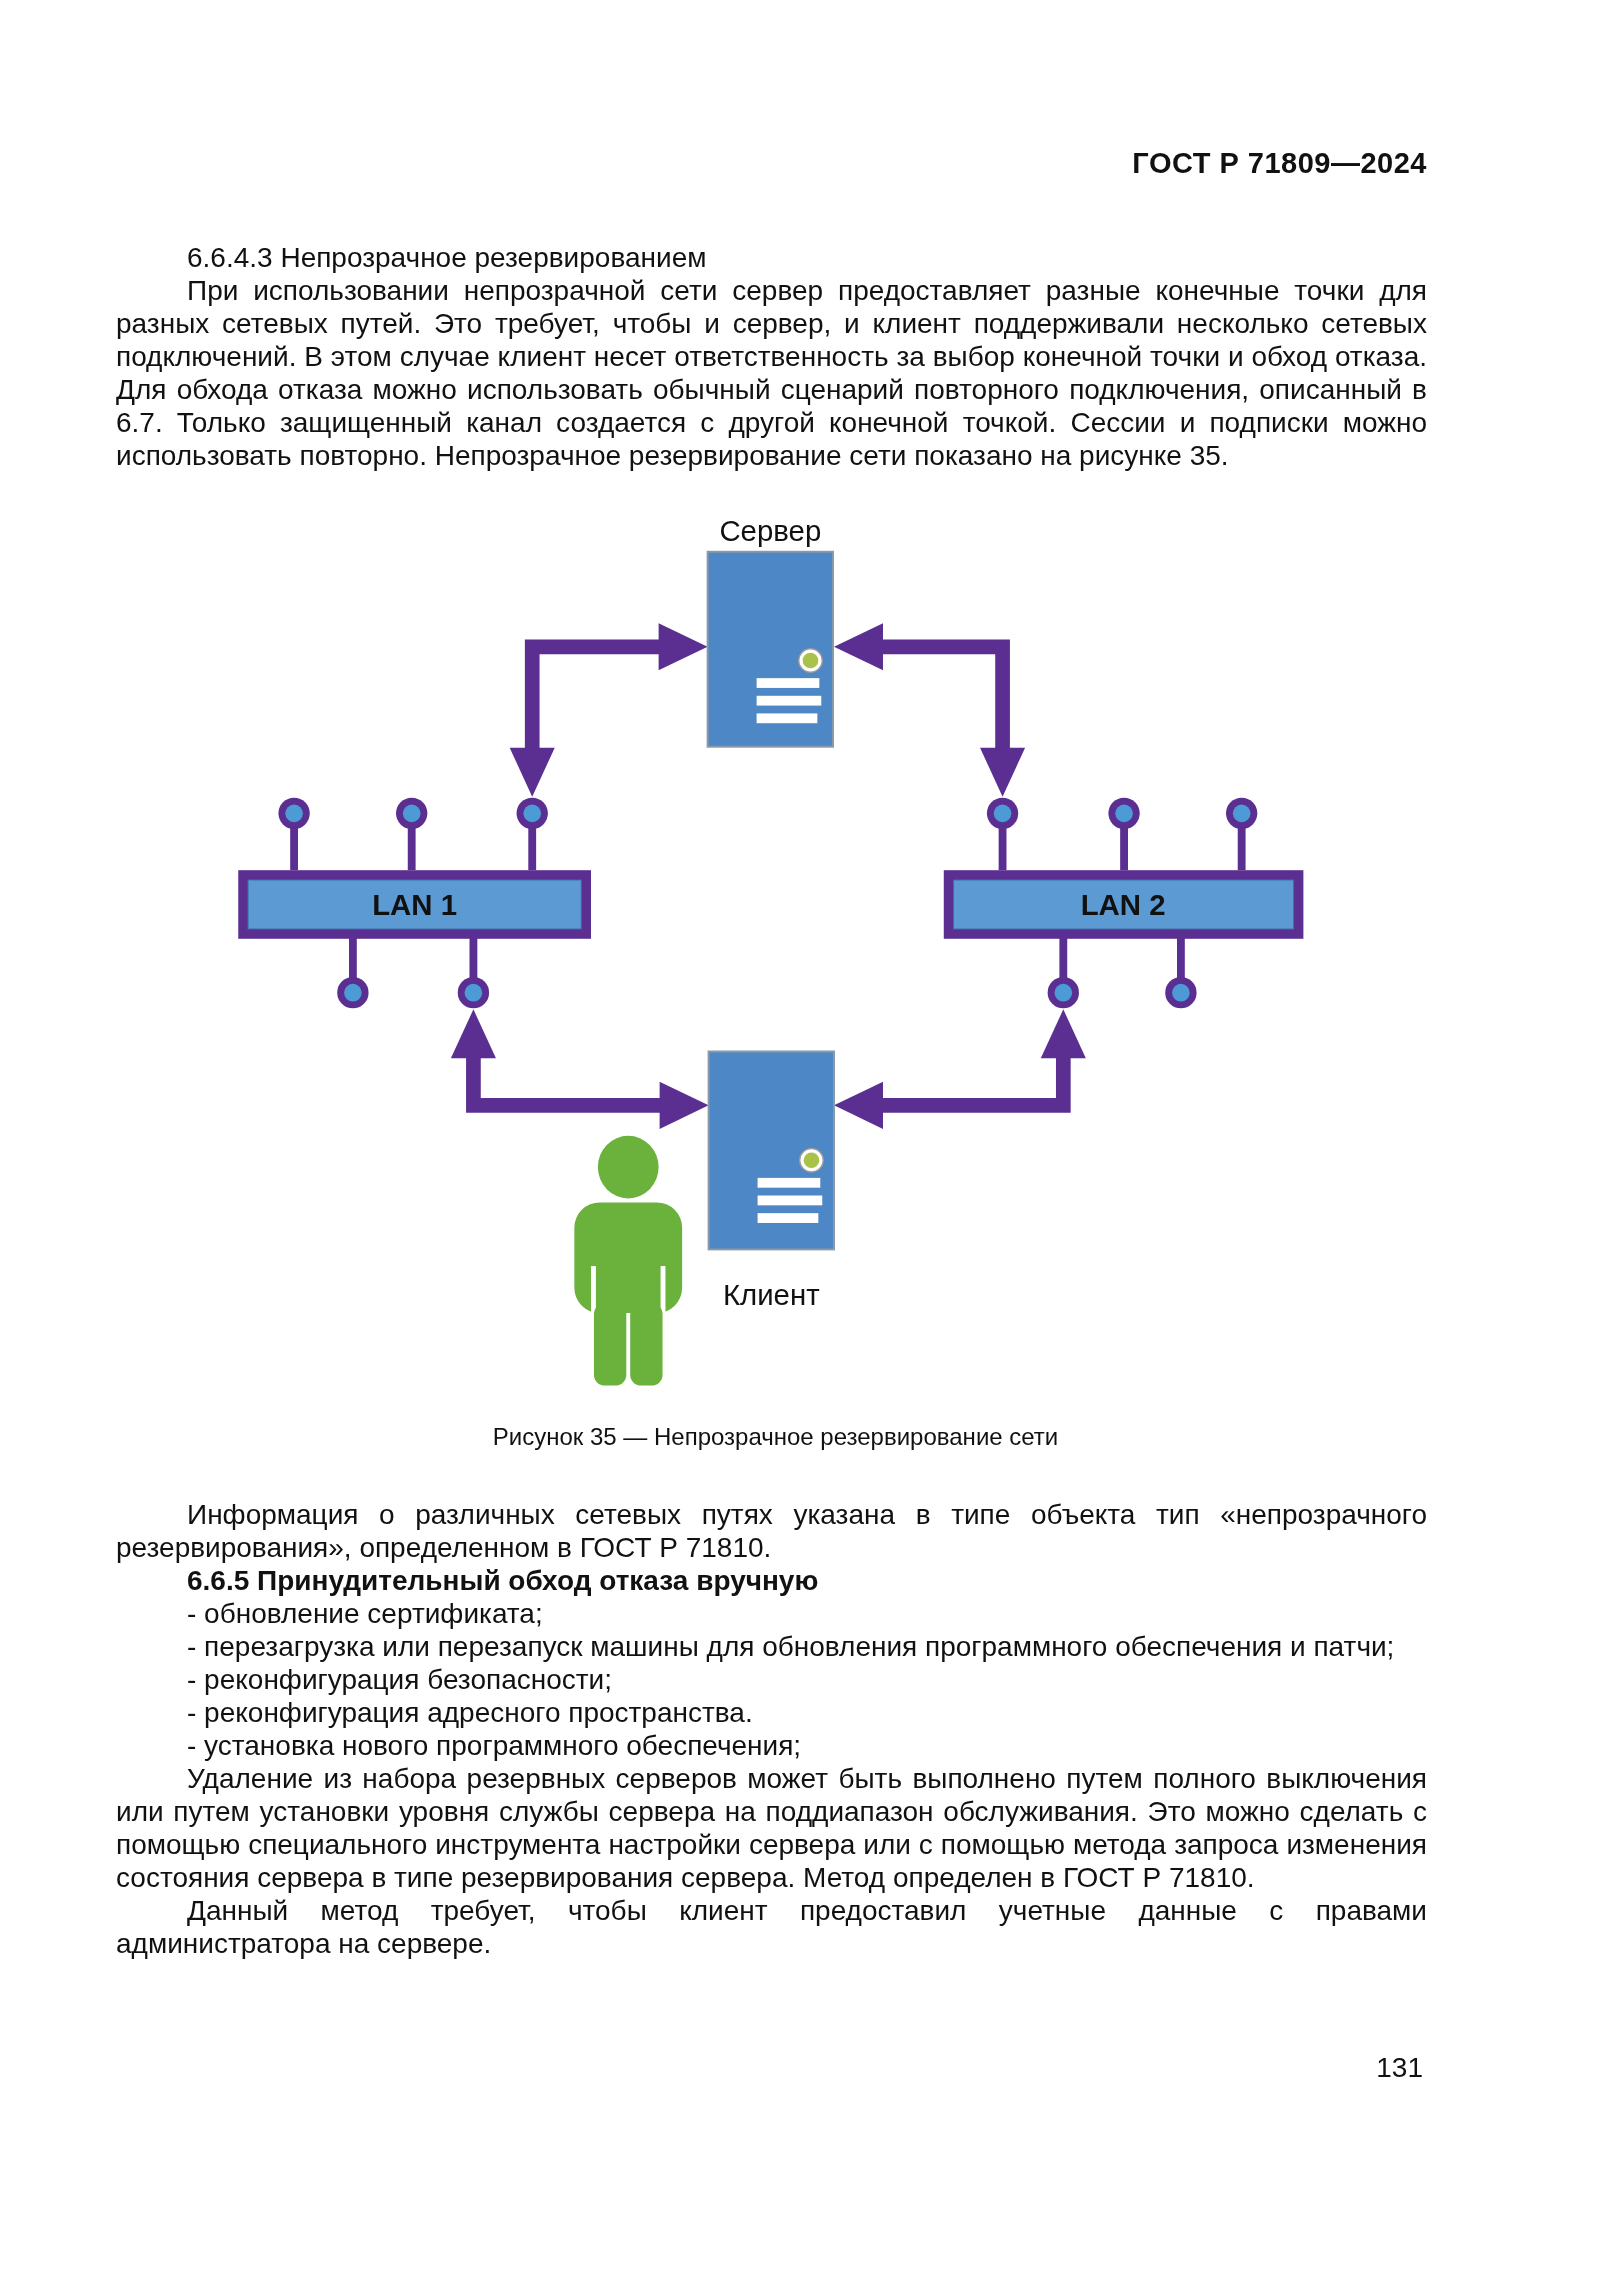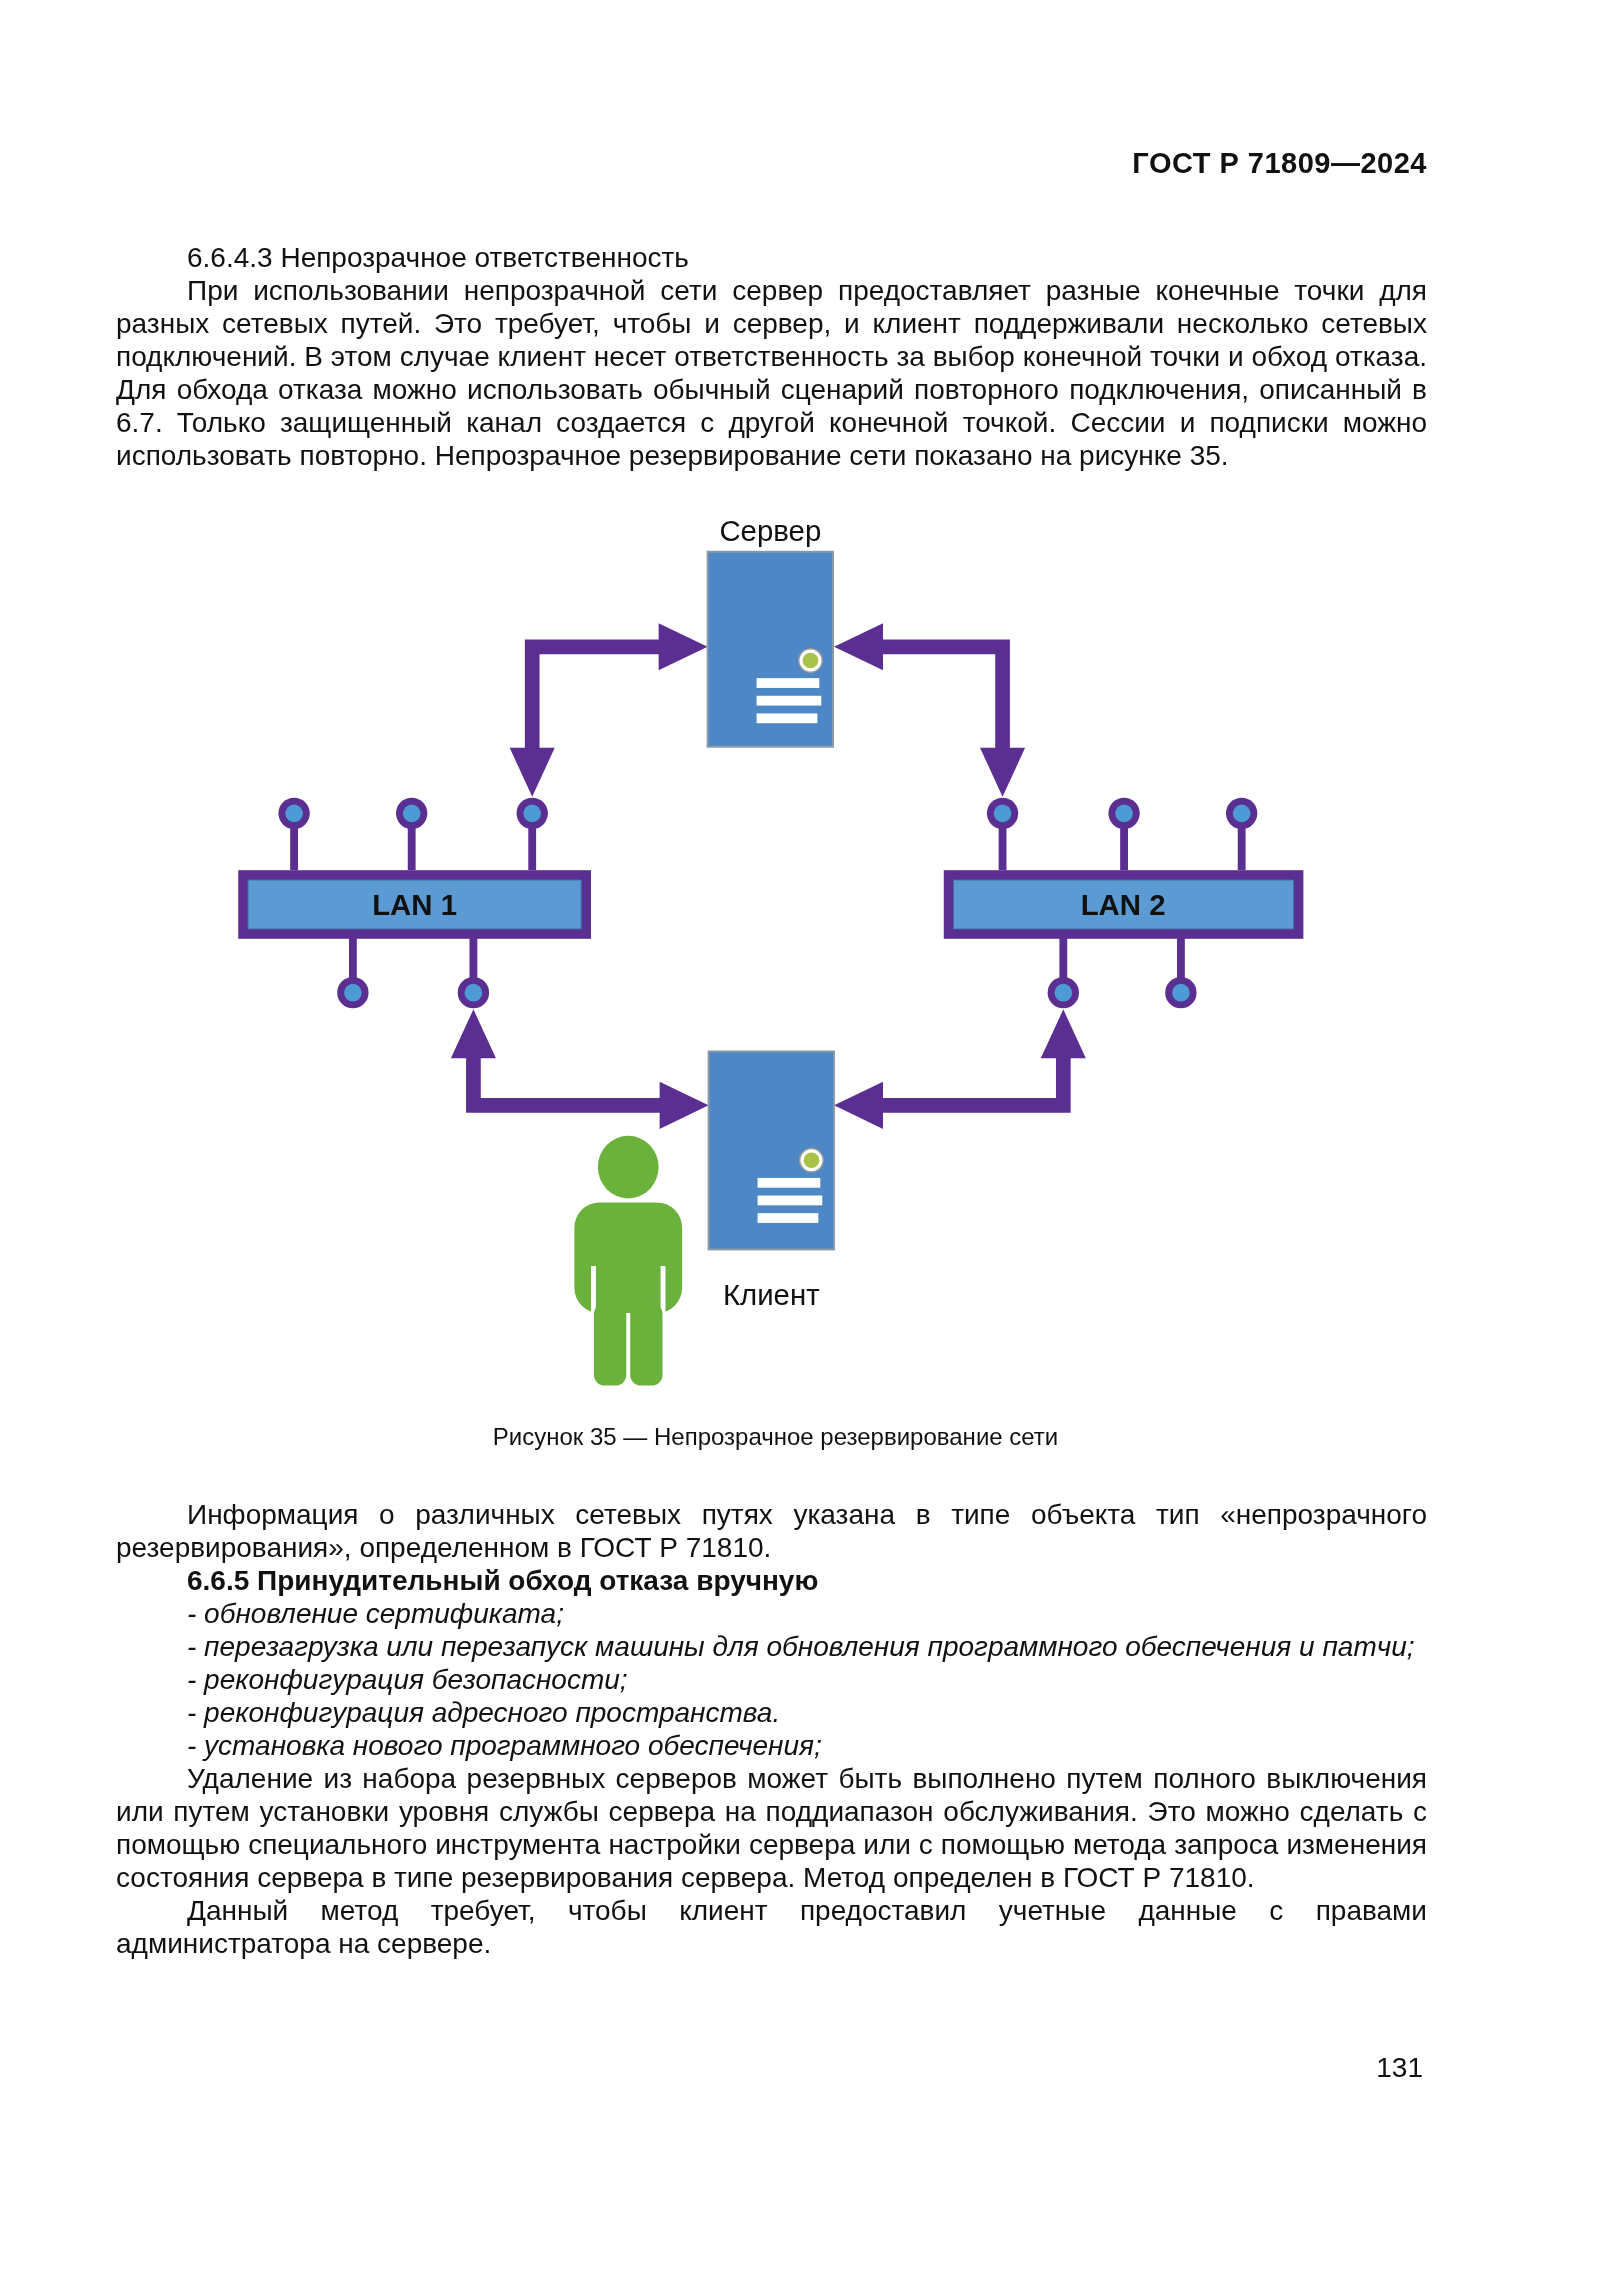--- a/index.html
+++ b/index.html
@@ -13,39 +13,39 @@
     top:147px;left:116px;width:1311px;
     text-align:right;font-weight:bold;font-size:29px;letter-spacing:0.5px;
   }
   .textblock{
     left:116px;width:1311px;
     font-size:28px;line-height:33px;text-align:justify;
   }
   .textblock p{margin:0;text-indent:71px;}
   .textblock p.noindent{text-indent:0;}
   .textblock p.bold{font-weight:bold;}
-  .textblock p.bullet{text-indent:71px;text-align:left;font-style:italic;}
+  .textblock p.bullet{text-indent:71px;text-align:left;}
   #block1{top:241px;}
   #block2{top:1498px;}
   .fig-caption{
     top:1423px;left:120px;width:1311px;text-align:center;font-size:24px;
   }
   .page-number{
     top:2052px;left:112px;width:1311px;text-align:right;font-size:28px;
   }
   svg text{font-family:"Liberation Sans", sans-serif;}
   .diagram{top:490px;left:0;}
 </style>
 </head>
 <body>
 
 <div class="abs doc-header">ГОСТ Р 71809—2024</div>
 
 <div class="abs textblock" id="block1">
-  <p class="noindent" style="text-indent:71px;">6.6.4.3 Непрозрачное ответственность</p>
+  <p class="noindent" style="text-indent:71px;">6.6.4.3 Непрозрачное резервированием</p>
   <p>При использовании непрозрачной сети сервер предоставляет разные конечные точки для разных сетевых путей. Это требует, чтобы и сервер, и клиент поддерживали несколько сетевых подключений. В этом случае клиент несет ответственность за выбор конечной точки и обход отказа. Для обхода отказа можно использовать обычный сценарий повторного подключения, описанный в 6.7. Только защищенный канал создается с другой конечной точкой. Сессии и подписки можно использовать повторно. Непрозрачное резервирование сети показано на рисунке 35.</p>
 </div>
 
 <svg class="abs diagram" width="1621" height="926" viewBox="0 500 1654 945" xmlns="http://www.w3.org/2000/svg">
 
   <g stroke="#5b2f91" fill="#5b2f91">
     <polyline points="543,772 543,660 676,660" fill="none" stroke-width="15"></polyline>
     <polygon points="722,660 672,636 672,684" stroke="none"></polygon>
     <polygon points="543,813 520,763 566,763" stroke="none"></polygon>
   </g>

